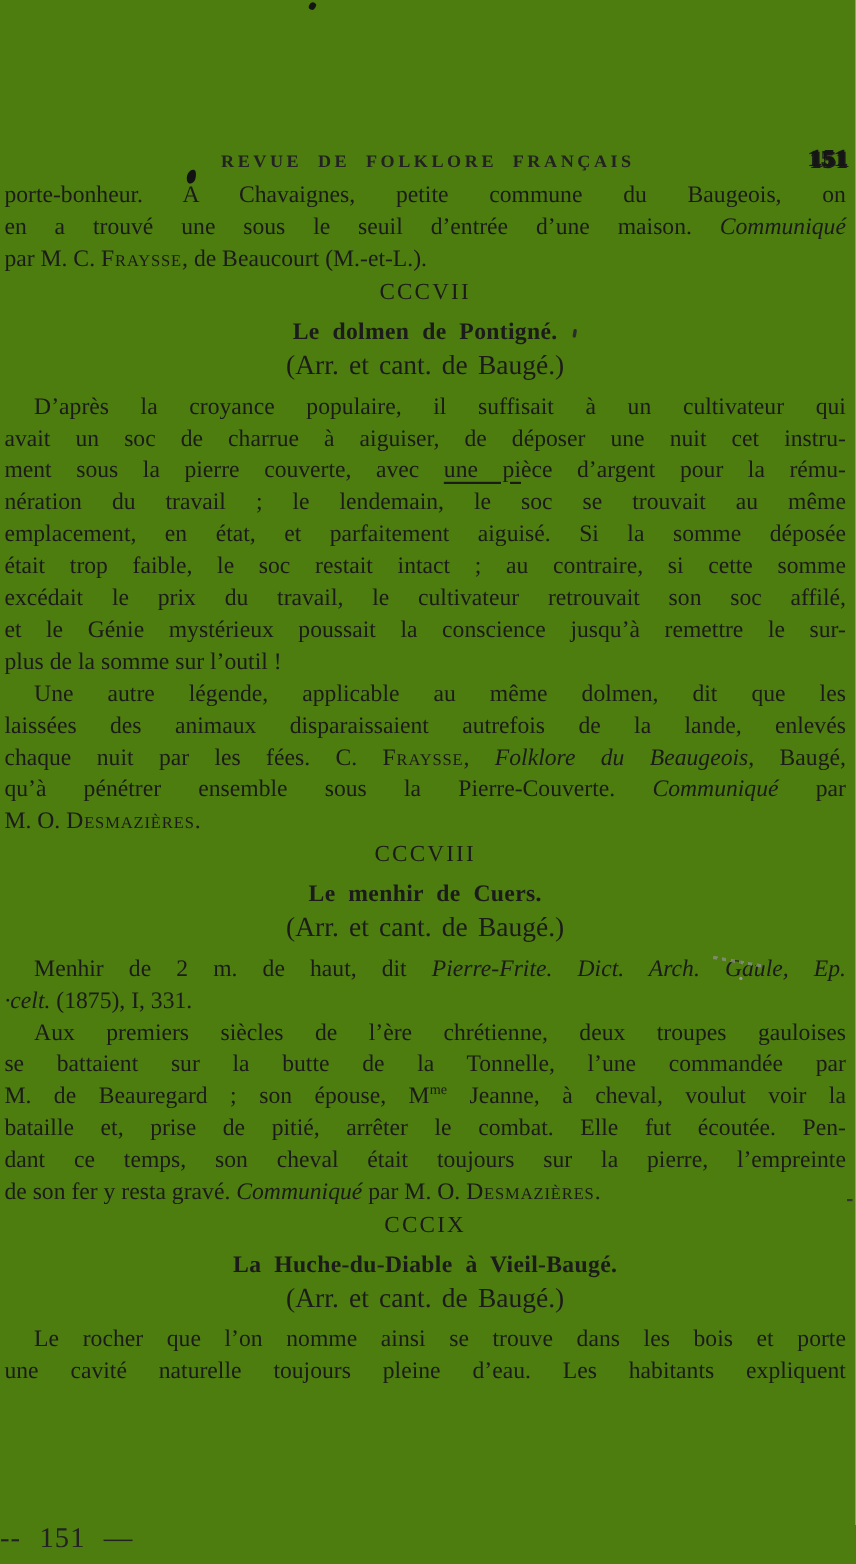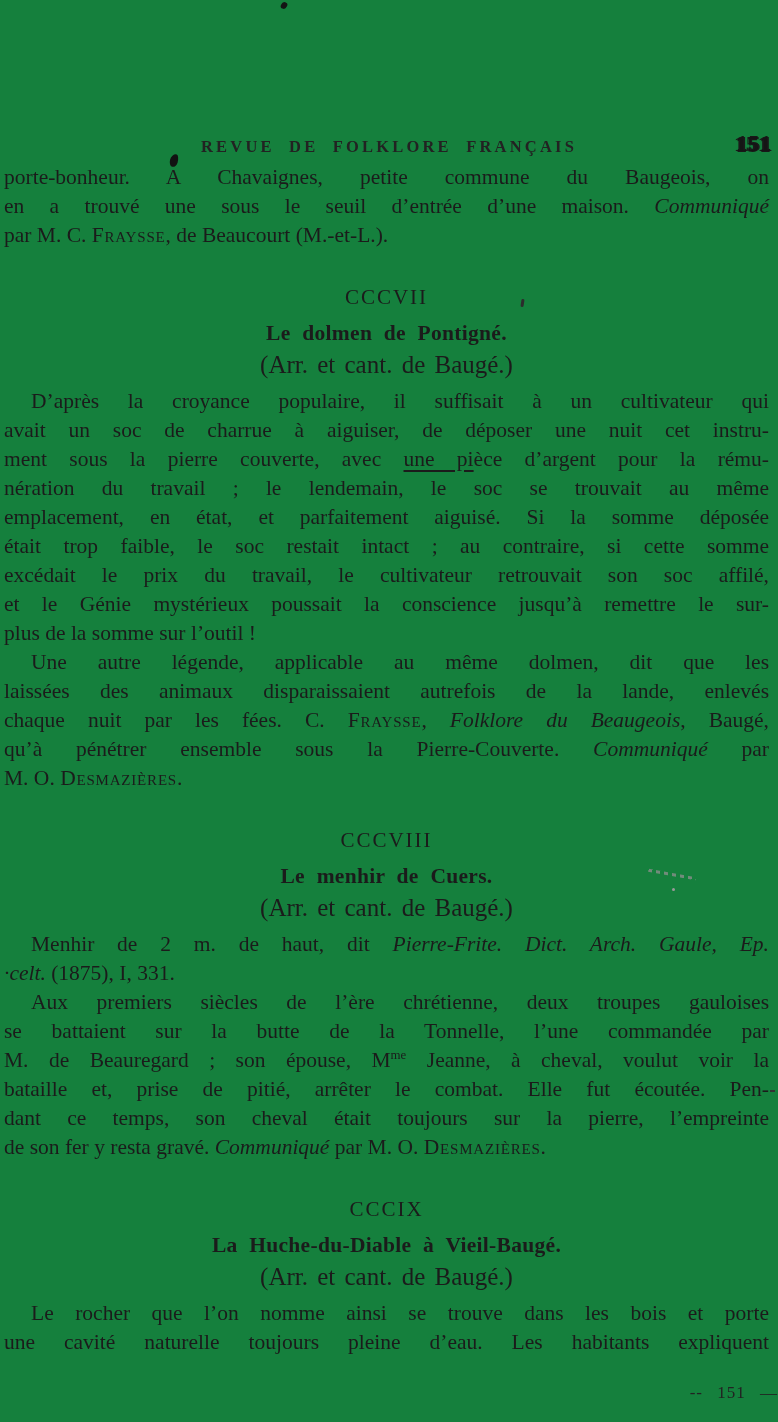--- a/index.html
+++ b/index.html
@@ -1,21 +1,21 @@
 <!DOCTYPE html>
 <html><head>
 <meta charset="utf-8">
 <style>
   html,body { margin:0; padding:0; background:#ffffff; }
   body {
     width:778px; height:1422px; overflow:hidden; position:relative;
     font-family:"Liberation Serif","DejaVu Serif",serif;
     color:#1b1b1b;
   }
-  .page { position:absolute; inset:0; background:#15803d; }
+  .page { position:absolute; inset:0; background:#4d7c0f; }
 
   
   .header { position:absolute; top:137px; left:0; right:0; height:26px; }
   .journal-title {
     text-align:center; font-size:16.5px; font-weight:bold;
     letter-spacing:3.2px; word-spacing:7px; color:#222;
     transform:scaleY(0.96);
   }
   .page-number-stamp {
     position:absolute; right:8px; top:-5px;
@@ -31,29 +31,29 @@
     text-align:justify; text-align-last:justify; text-justify:inter-word;
     white-space:normal;
   }
   .line.last { text-align-last:left; }
   .line.first { text-indent:27px; }
   em { font-style:italic; }
   sup { font-size:0.6em; vertical-align:super; line-height:0; }
   .sc { font-variant:small-caps; letter-spacing:0.8px; }
   .pen-underline { text-decoration:underline; text-decoration-thickness:1.6px; text-underline-offset:3.5px; }
 
-  .section { text-align:center; margin-top:32px; margin-bottom:7px; }
+  .section { text-align:center; margin-top:0; margin-bottom:7px; }
   .section-number { font-size:21px; line-height:30px; letter-spacing:2px; margin-bottom:5px; }
   .section-title { font-size:21.5px; font-weight:bold; line-height:32px; word-spacing:6px; letter-spacing:0.3px; }
   .section-subtitle { font-size:25px; line-height:31px; word-spacing:3px; }
 
   
   .footer {
-    position:absolute; left:0; right:0; top:1383px; text-align:right;
-    font-size:17px; letter-spacing:1px; word-spacing:9px; color:#222;
+    position:absolute; left:0; right:0; top:1383px; text-align:left;
+    font-size:26px; letter-spacing:1px; word-spacing:9px; color:#222;
   }
 
   
   .artifact { position:absolute; pointer-events:none; }
   .top-speck { left:281px; top:2px; width:6px; height:7px; background:#141414;
     border-radius:60% 40% 55% 45%; transform:rotate(25deg); }
   .ink-blob { left:170px; top:154px; width:8px; height:13px; background:#121212;
     border-radius:65% 35% 55% 45% / 50% 60% 40% 50%; transform:rotate(14deg); }
   .apostrophe-mark { left:521px; top:299px; width:2.5px; height:8px; background:#2c2c2c;
     border-radius:2px; transform:rotate(9deg); }

